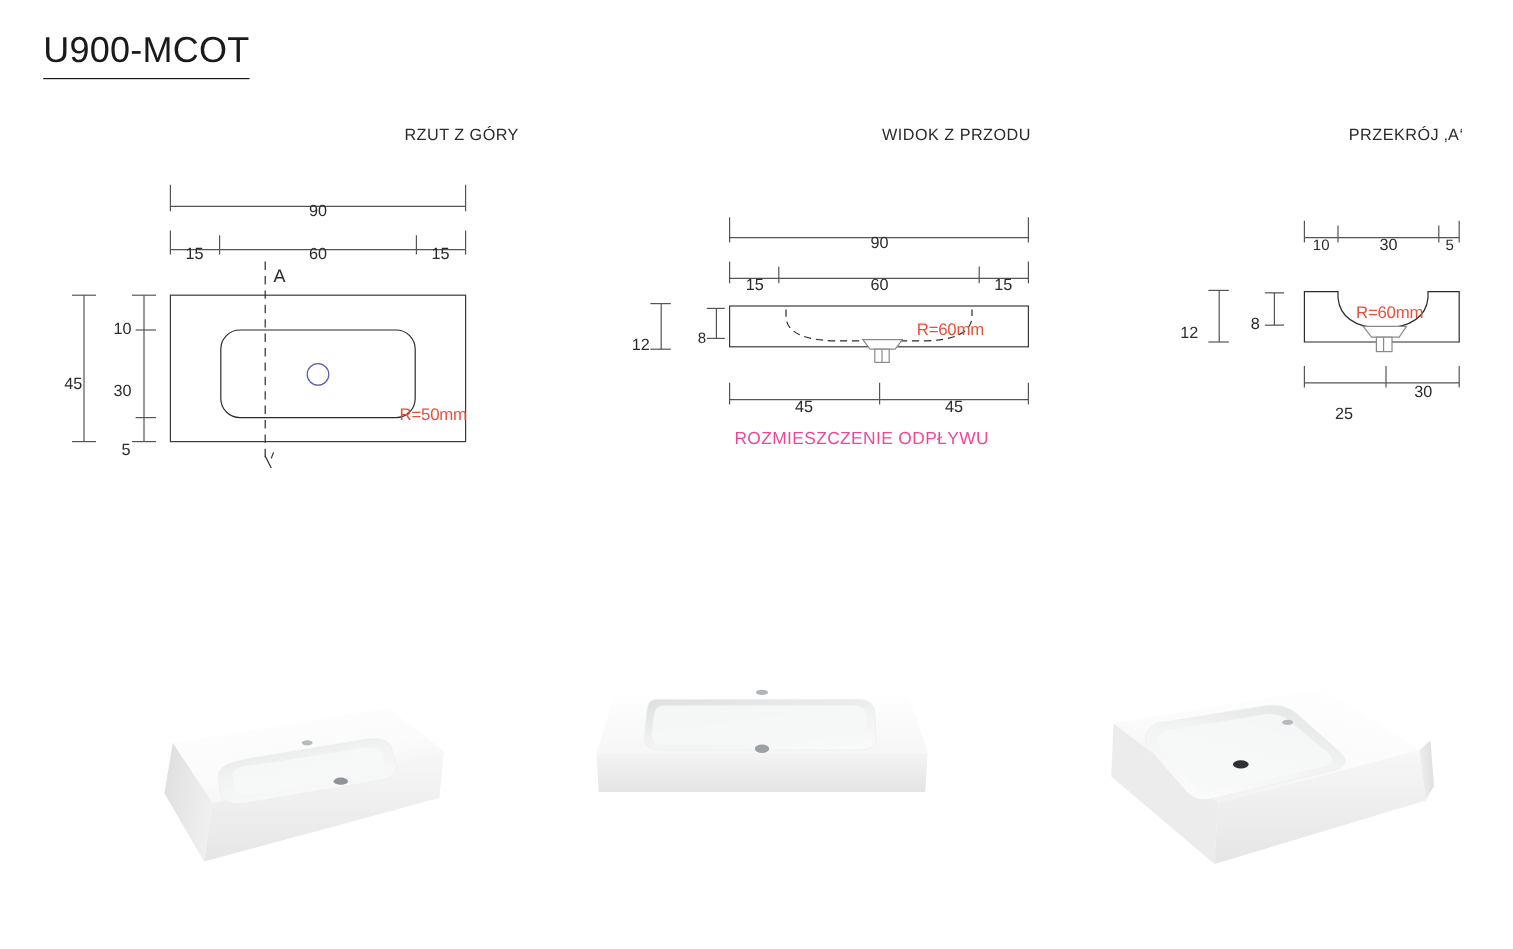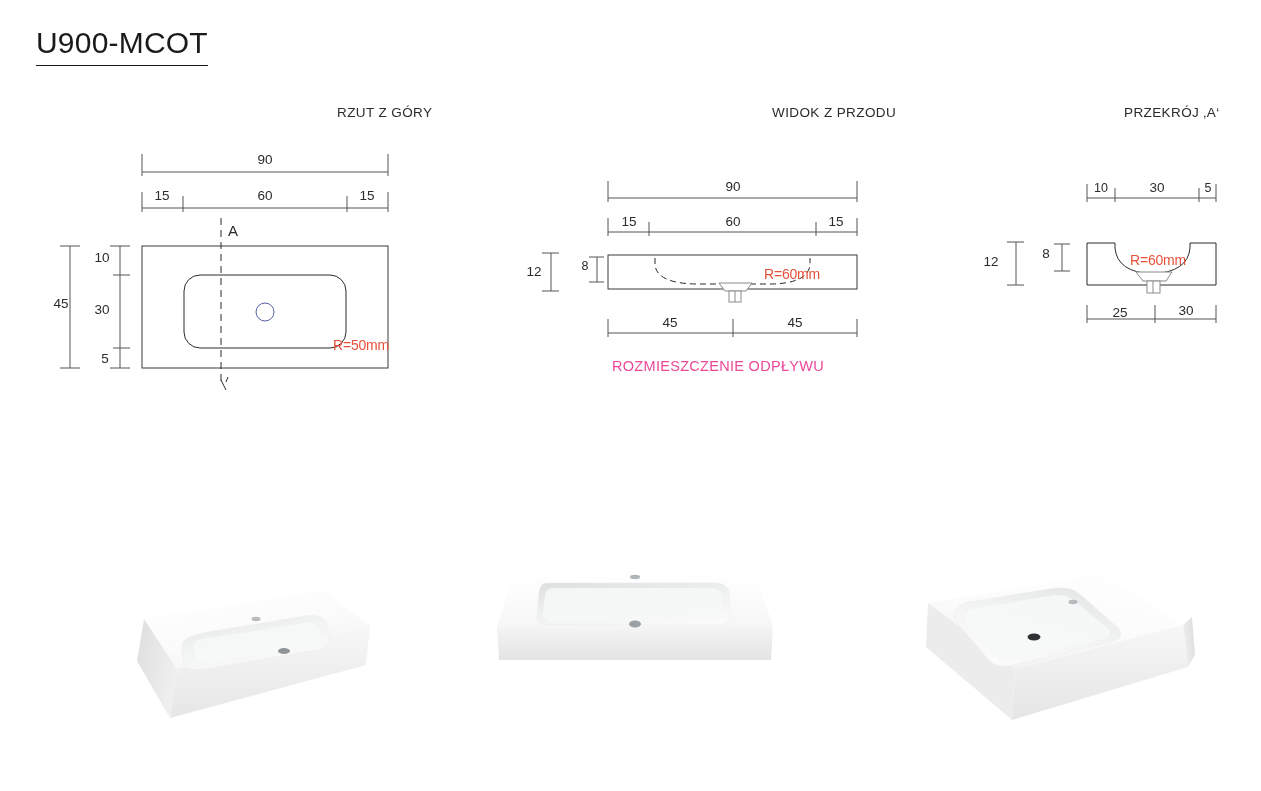--- a/index.html
+++ b/index.html
@@ -30,31 +30,32 @@
   }
   
   .view-heading {
     position: absolute;
     font-size: 13.5px;
     color: #2b2b2b;
     letter-spacing: 0.4px;
     white-space: nowrap;
   }
   #heading-top    { left: 297px; top: 105px; margin-left: 40px; }
-  #heading-front  { left: 772px; top: 105px; text-align: right; }
+  #heading-front  { left: 735px; top: 105px; text-align: right; }
   #heading-sect   { left: 1124px; top: 105px; }
 
   
   .dim-label {
     position: absolute;
     font-size: 13.5px;
     color: #2b2b2b;
     white-space: nowrap;
     transform: translateX(-50%);
     text-align: center;
+    margin-top: 16px;
   }
   .dim-label.small { font-size: 12.5px; }
   .note-red {
     position: absolute;
     font-size: 14px;
     color: #e8503a;
     white-space: nowrap;
     letter-spacing: -0.2px;
   }
   #caption-drain {
@@ -239,21 +240,21 @@
   <div class="dim-label" style="left:670px; top:315px;">45</div>
   <div class="dim-label" style="left:795px; top:315px;">45</div>
   <div class="note-red" style="left:764px; top:266px;">R=60mm</div>
   <div id="caption-drain">ROZMIESZCZENIE ODPŁYWU</div>
 
   <div class="dim-label small" style="left:1101px; top:181px;">10</div>
   <div class="dim-label" style="left:1157px; top:180px;">30</div>
   <div class="dim-label small" style="left:1208px; top:181px;">5</div>
   <div class="dim-label" style="left:991px;  top:254px;">12</div>
   <div class="dim-label" style="left:1046px; top:246px;">8</div>
-  <div class="dim-label" style="left:1120px; top:305px;">25</div>
+  <div class="dim-label" style="left:1120px; top:321px;">25</div>
   <div class="dim-label" style="left:1186px; top:303px;">30</div>
   <div class="note-red" style="left:1130px; top:252px;">R=60mm</div>
 
   <div class="render-wrap" style="left:60px; top:555px; width:330px; height:210px;">
     <svg width="330" height="210" viewBox="0 0 330 210">
       <defs>
         <linearGradient id="topL" x1="0" y1="0" x2="0.55" y2="1">
           <stop offset="0%" stop-color="#ffffff"></stop>
           <stop offset="60%" stop-color="#fbfbfb"></stop>
           <stop offset="100%" stop-color="#f3f3f3"></stop>

